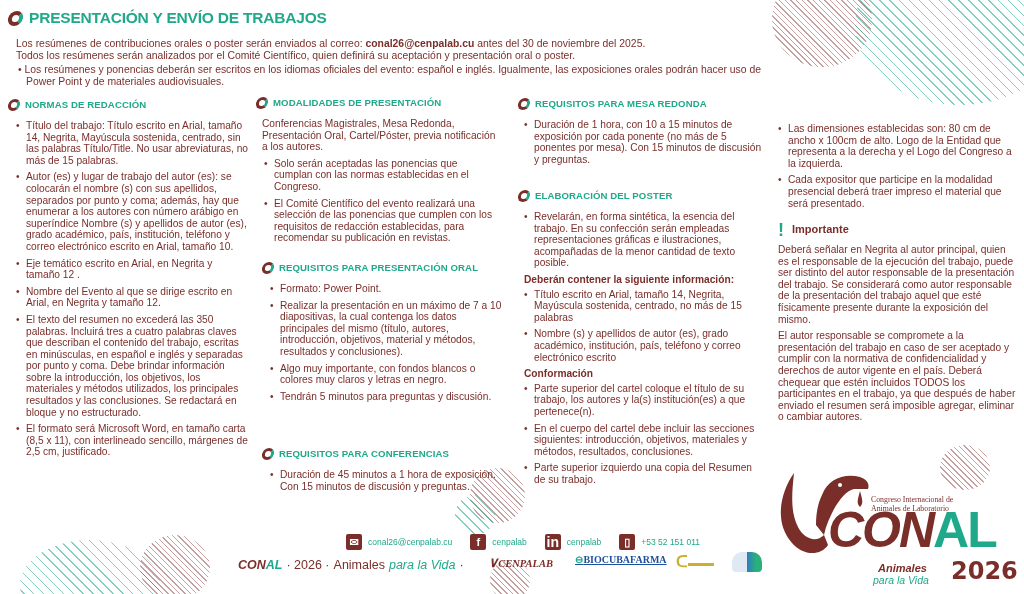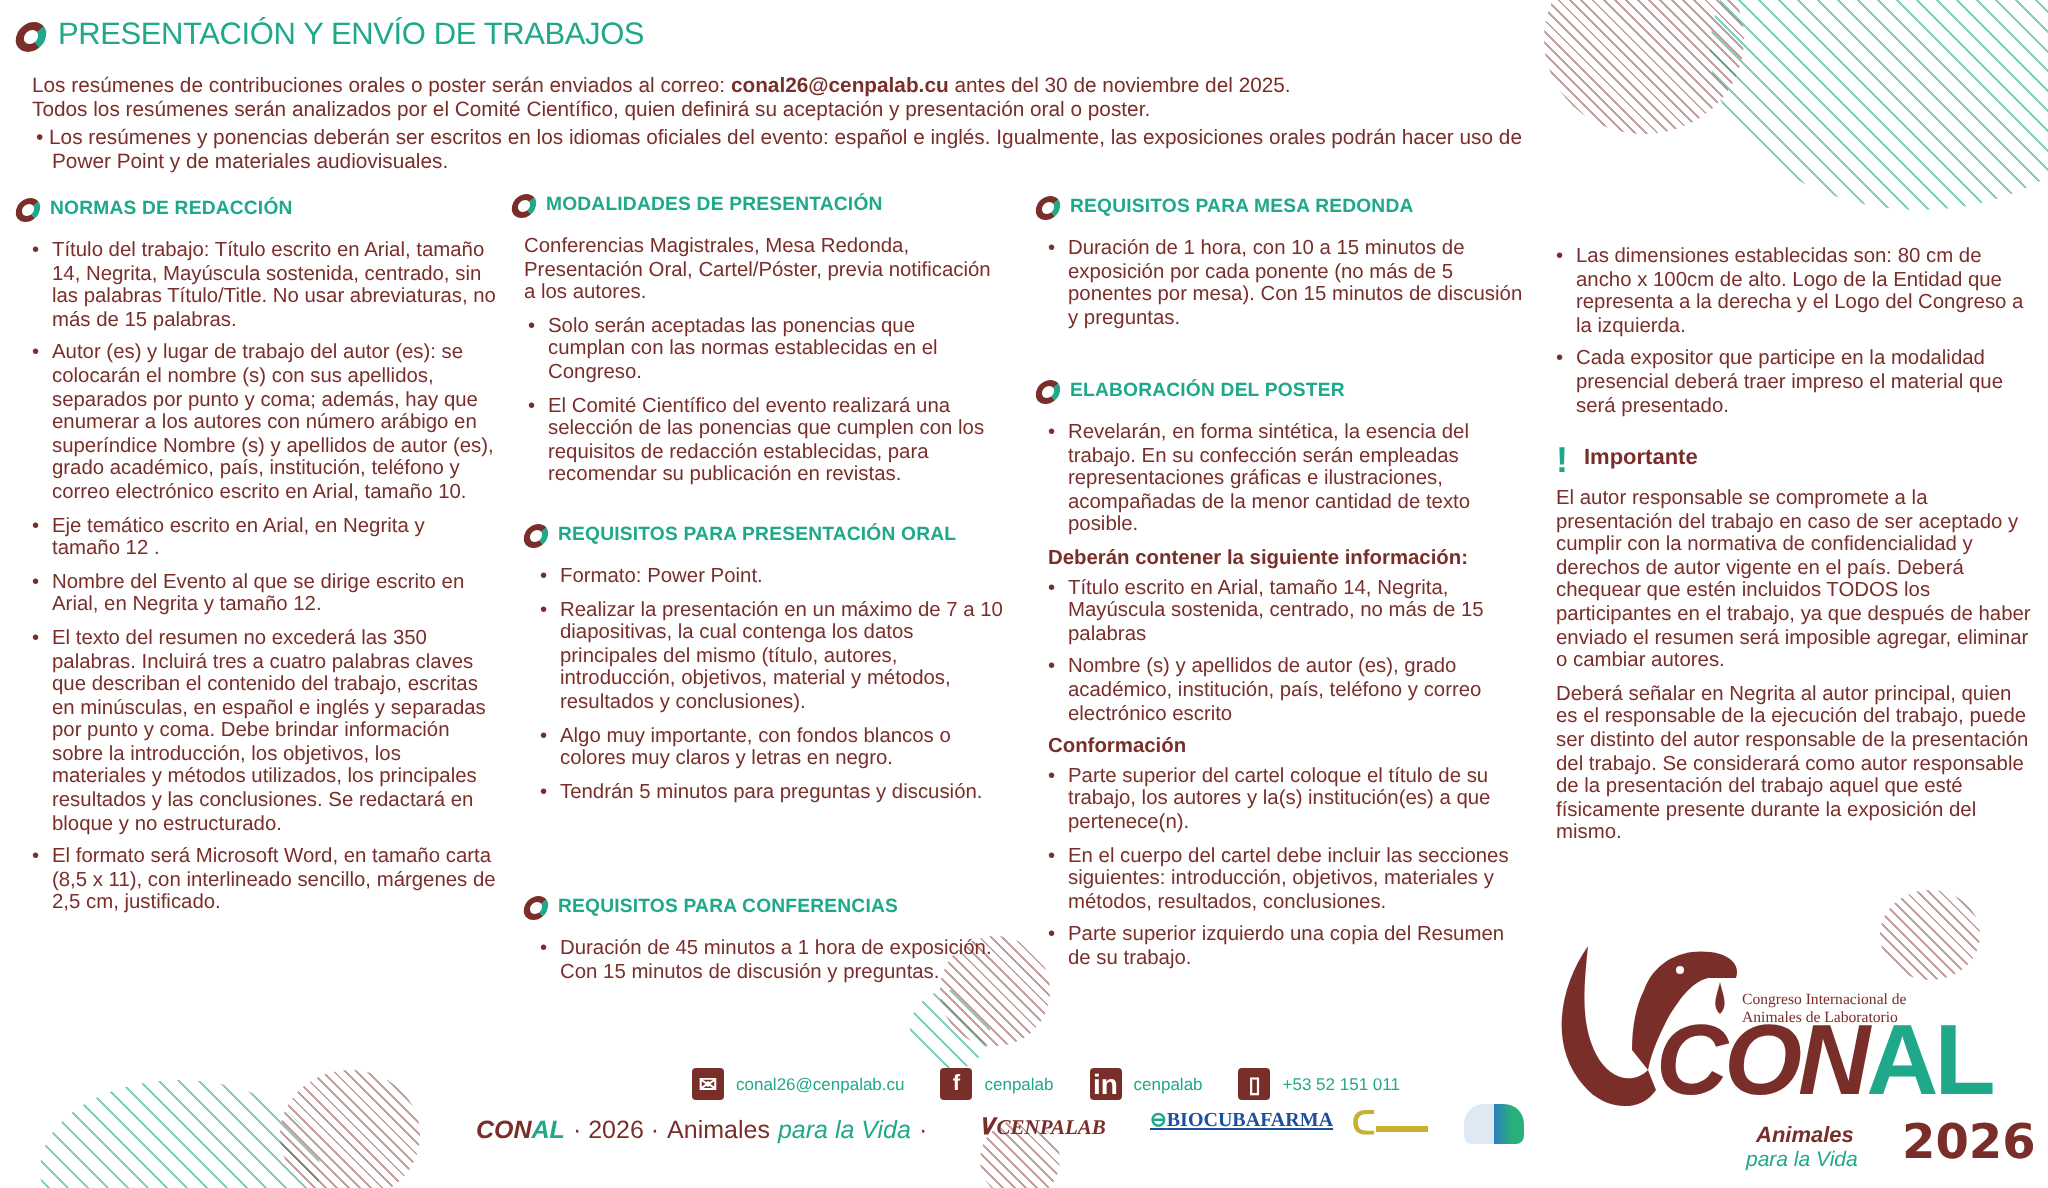--- a/index.html
+++ b/index.html
@@ -8,21 +8,21 @@
 
   .brown { color: #7a2e2a; }
   .teal { color: #1fa98a; }
 
   
   .hatch { position: absolute; border-radius: 50%; pointer-events: none; }
   .hatch-teal { background: repeating-linear-gradient(45deg, rgba(31,169,138,0.55) 0 1px, transparent 1px 7px); }
   .hatch-brown { background: repeating-linear-gradient(45deg, rgba(122,46,42,0.45) 0 1px, transparent 1px 4px); }
 
   .main-title { position: absolute; left: 8px; top: 9px; display: flex; align-items: center; gap: 6px; }
-  .main-title .t { font-family: "Liberation Sans", sans-serif; font-weight: normal; color: #1fa98a; font-size: 15.5px; letter-spacing: -0.2px; }
+  .main-title .t { font-family: "Liberation Sans", sans-serif; font-weight: bold; color: #1fa98a; font-size: 15.5px; letter-spacing: -0.2px; }
 
   .o-icon { display: inline-block; width: 15px; height: 15px; border-radius: 50%; position: relative; flex-shrink: 0; transform: skewX(-12deg); }
   .o-icon::before { content: ""; position: absolute; inset: 0; border-radius: 50%; border: 4px solid #7a2e2a; border-right-color: #1fa98a; }
   .o-icon.small { width: 12px; height: 12px; }
   .o-icon.small::before { border-width: 3px; }
 
   .intro { position: absolute; left: 16px; top: 38px; width: 750px; font-size: 10.4px; line-height: 12px; font-family: "Liberation Sans", sans-serif; }
   .intro p { margin: 0; }
   .intro .bullet { padding-left: 10px; text-indent: -8px; margin-top: 2px; }
   .intro b { font-weight: bold; }
@@ -169,22 +169,22 @@
     <li><span>Las dimensiones establecidas son: </span><b>80 cm de ancho x 100cm</b><span> de alto. Logo de la Entidad que representa a la derecha y el Logo del Congreso a la izquierda.</span></li>
     <li>Cada expositor que participe en la modalidad presencial deberá traer impreso el material que será presentado.</li>
   </ul>
 </div>
 
 <div class="col" style="left:778px; top:222px; width:240px;">
   <div class="important-h">
     <span class="bang">!</span>
     <span class="h">Importante</span>
   </div>
+  <p class="plain"><span>Deberá señalar en </span><b>Negrita</b><span> al autor principal, quien es el responsable de la ejecución del trabajo, puede ser distinto del autor responsable de la presentación del trabajo. Se considerará como autor responsable de la presentación del trabajo aquel que esté físicamente presente durante la exposición del mismo.</span></p>
   <p class="plain">El autor responsable se compromete a la presentación del trabajo en caso de ser aceptado y cumplir con la normativa de confidencialidad y derechos de autor vigente en el país. Deberá chequear que estén incluidos TODOS los participantes en el trabajo, ya que después de haber enviado el resumen será imposible agregar, eliminar o cambiar autores.</p>
-  <p class="plain"><span>Deberá señalar en </span><b>Negrita</b><span> al autor principal, quien es el responsable de la ejecución del trabajo, puede ser distinto del autor responsable de la presentación del trabajo. Se considerará como autor responsable de la presentación del trabajo aquel que esté físicamente presente durante la exposición del mismo.</span></p>
 </div>
 
 <div class="contacts">
   <span class="c-icon">✉</span>
   <span>conal26@cenpalab.cu</span>
   <span class="gap"></span>
   <span class="c-icon">f</span>
   <span>cenpalab</span>
   <span class="gap"></span>
   <span class="c-icon" style="font-size:14px;">in</span>

